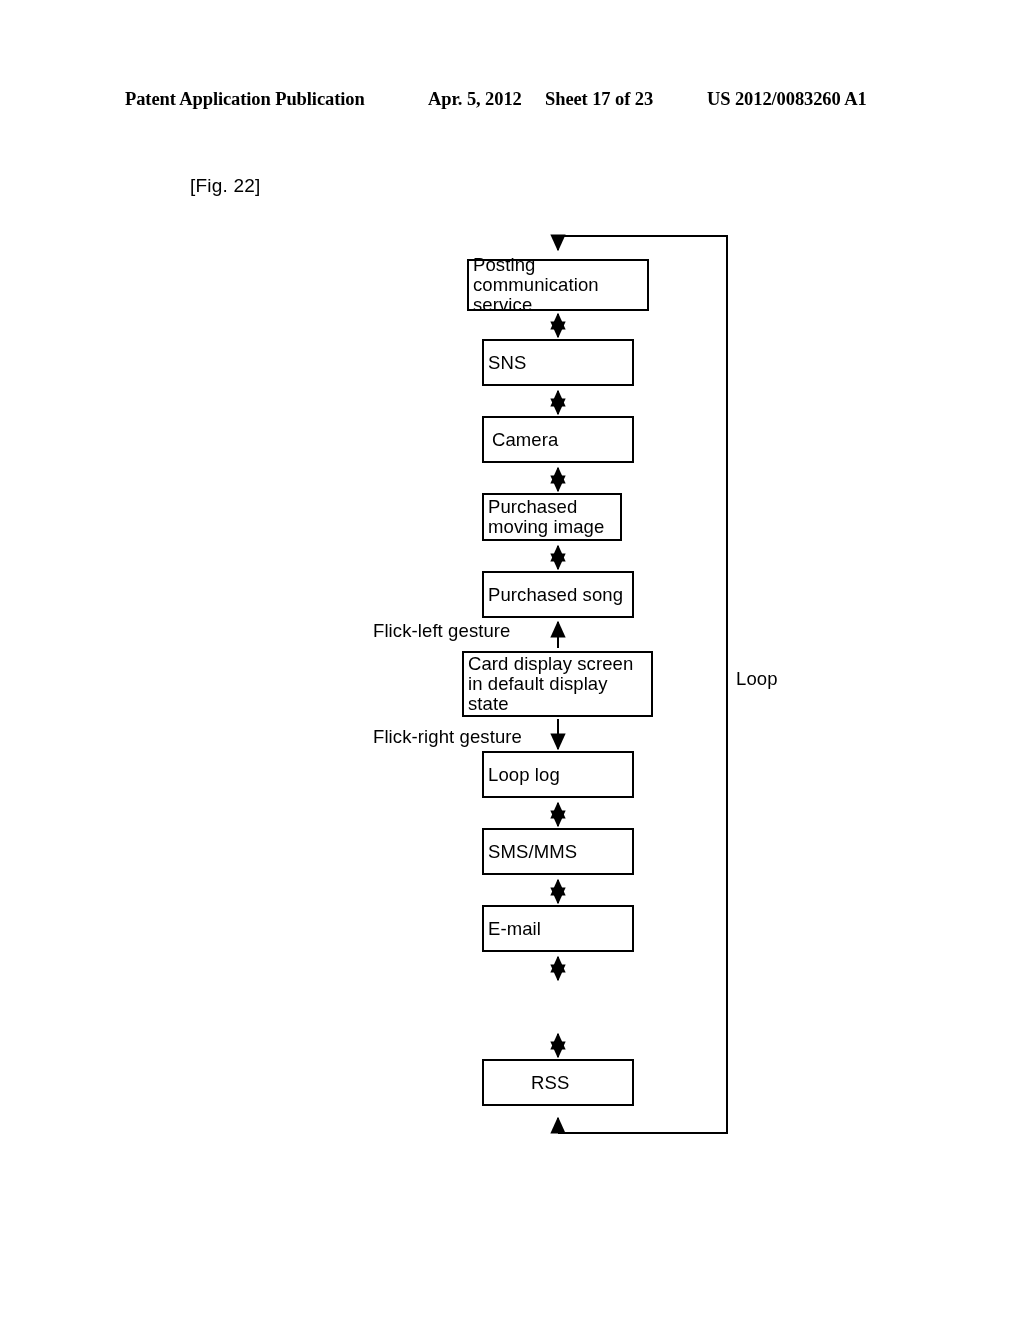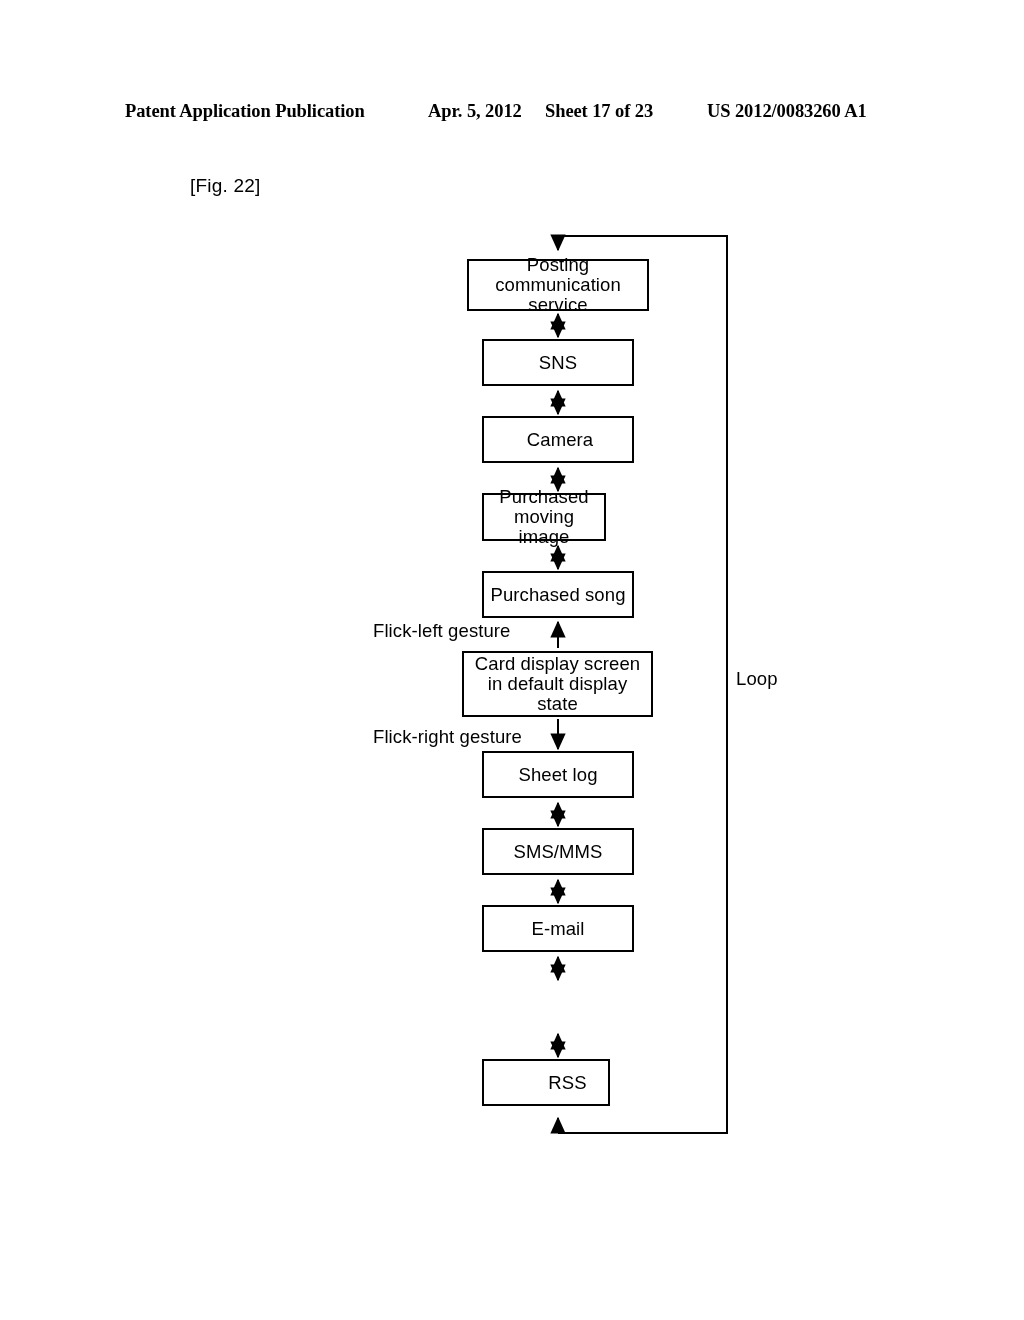--- a/index.html
+++ b/index.html
@@ -23,21 +23,21 @@
     top: 86px;
     left: 0;
     width: 1024px;
     height: 26px;
     font-family: "Liberation Serif", serif;
     font-weight: bold;
     font-size: 18.5px;
     letter-spacing: -0.1px;
     white-space: nowrap;
   }
-  #page-header .h-item { position: absolute; top: 15px; }
+  #page-header .h-item { position: absolute; top: 3px; }
   #hdr-pub   { left: 125px; }
   #hdr-date  { left: 428px; }
   #hdr-sheet { left: 545px; }
   #hdr-num   { left: 707px; }
 
   
   #fig-label {
     position: absolute;
     left: 190px;
     top: 175px;
@@ -63,21 +63,20 @@
 
   
   .node {
     position: absolute;
     box-sizing: border-box;
     border: 2px solid #000000;
     background: #ffffff;
     display: flex;
     align-items: center;
     justify-content: center;
-    text-align: center;
     font-size: 18.5px;
     line-height: 20px;
     letter-spacing: 0.1px;
     padding: 0 4px;
   }
   .node .node-label { display: block; width: 100%; }
 
   
   .annot {
     position: absolute;
@@ -155,46 +154,46 @@
   </div>
 
   <div class="node" style="left:482px; top:339px; width:152px; height:47px;">
     <span class="node-label">SNS</span>
   </div>
 
   <div class="node" style="left:482px; top:416px; width:152px; height:47px;padding-left:8px;">
     <span class="node-label">Camera</span>
   </div>
 
-  <div class="node" style="left:482px; top:493px; width:124px; height:48px;">
+  <div class="node" style="left:482px; top:493px; width:140px; height:48px;">
     <span class="node-label">Purchased moving image</span>
   </div>
 
   <div class="node" style="left:482px; top:571px; width:152px; height:47px;">
     <span class="node-label">Purchased song</span>
   </div>
 
   <div class="node" style="left:462px; top:651px; width:191px; height:66px;">
     <span class="node-label">Card display screen in default display state</span>
   </div>
 
   <div class="node" style="left:482px; top:751px; width:152px; height:47px;">
-    <span class="node-label">Sheet log</span>
+    <span class="node-label">Loop log</span>
   </div>
 
   <div class="node" style="left:482px; top:905px; width:152px; height:47px;">
     <span class="node-label">E-mail</span>
   </div>
 
   <div class="node" style="left:482px; top:828px; width:152px; height:47px;">
     <span class="node-label">SMS/MMS</span>
   </div>
 
 
-  <div class="node" style="left:482px; top:1059px; width:128px; height:47px;padding-left:47px;">
+  <div class="node" style="left:482px; top:1059px; width:152px; height:47px;padding-left:47px;">
     <span class="node-label">RSS</span>
   </div>
 
   <div class="annot" id="label-flick-left">Flick-left gesture</div>
   <div class="annot" id="label-flick-right">Flick-right gesture</div>
   <div class="annot" id="label-loop">Loop</div>
 
 </div>
 
 </body></html>

